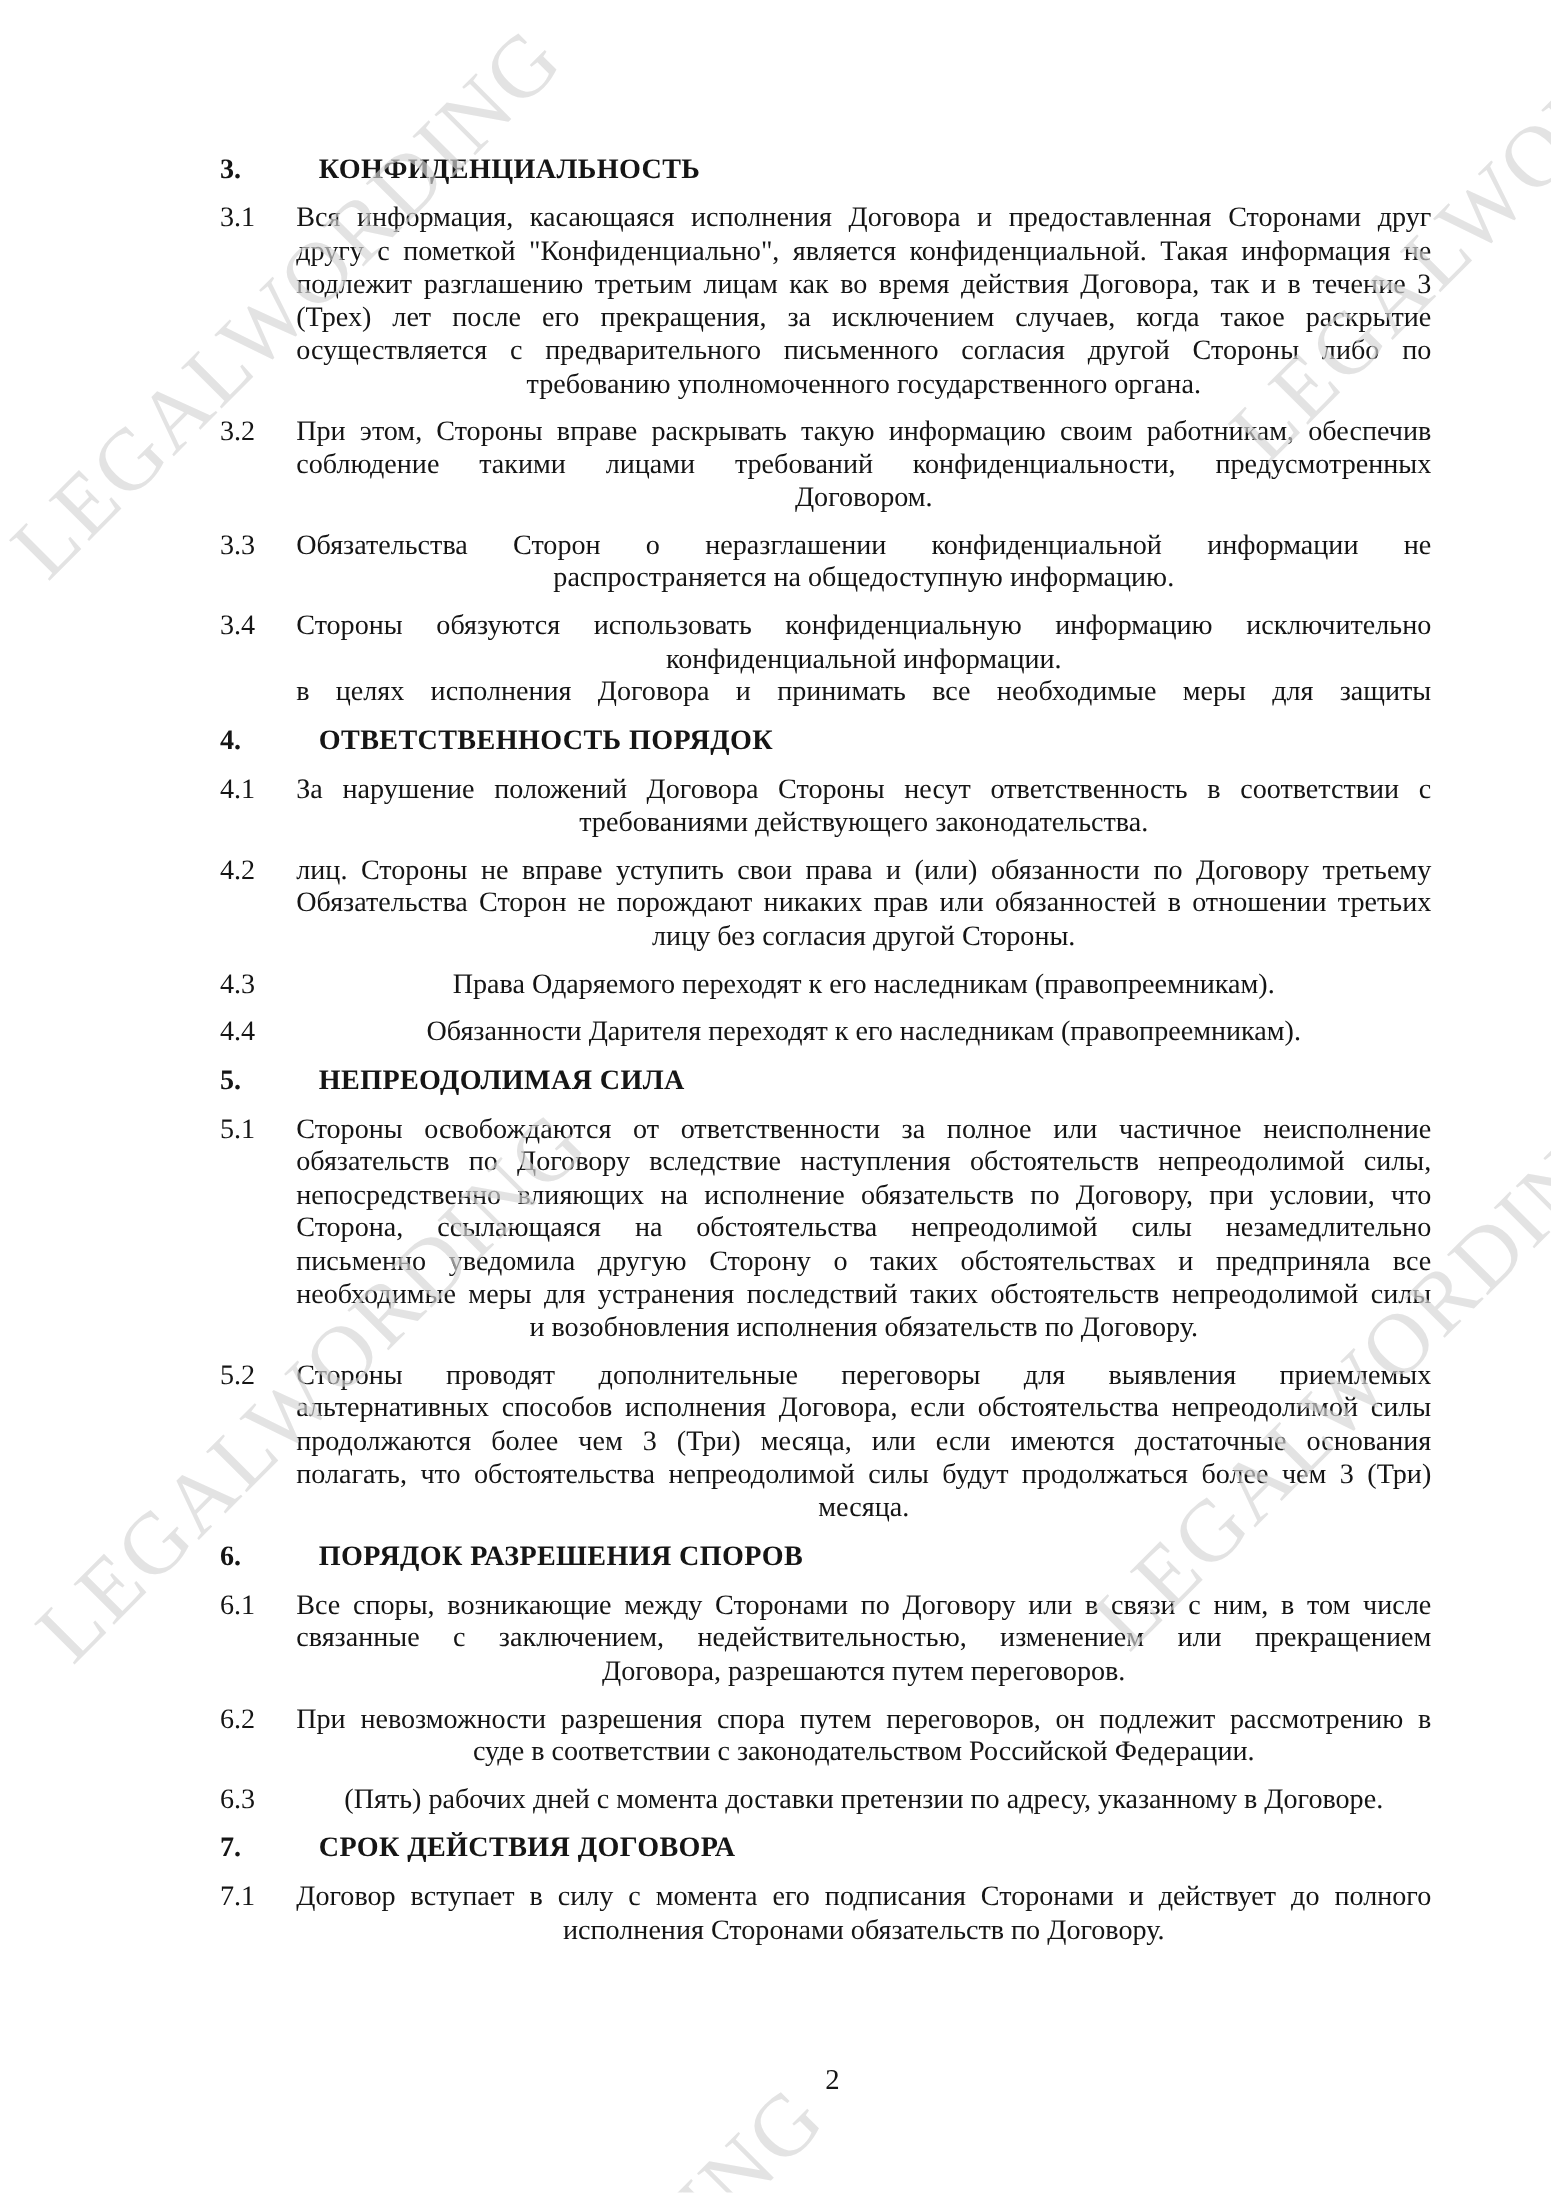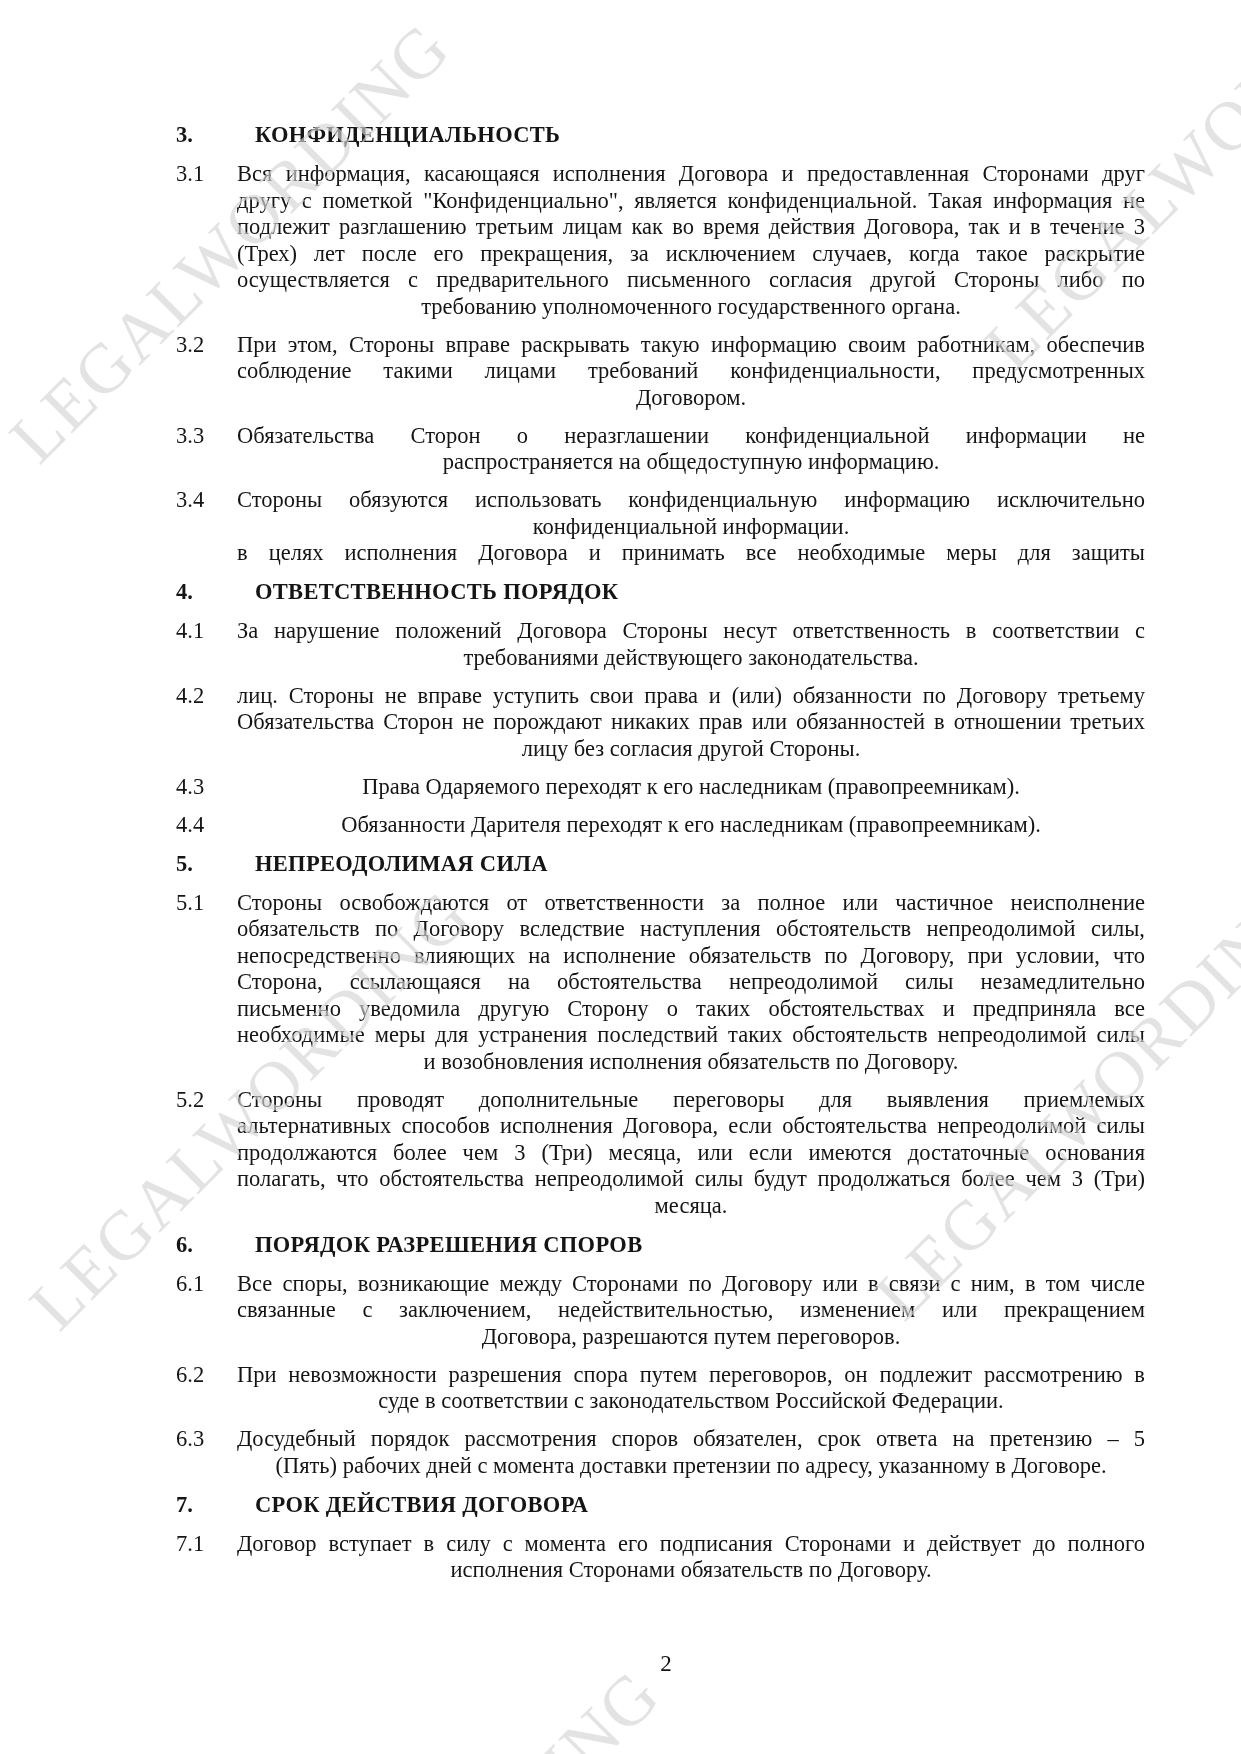--- a/index.html
+++ b/index.html
@@ -196,21 +196,20 @@
       <div class="row clause">
         <span class="num">6.2</span>
         <div class="clause-text">
           <div class="jline">При невозможности разрешения спора путем переговоров, он подлежит рассмотрению в</div>
           <div class="jline last">суде в соответствии с законодательством Российской Федерации.</div>
         </div>
       </div>
       <div class="row clause">
         <span class="num">6.3</span>
         <div class="clause-text">
-          <div class="jline">Досудебный порядок рассмотрения споров обязателен, срок ответа на претензию – 5</div>
           <div class="jline last">(Пять) рабочих дней с момента доставки претензии по адресу, указанному в Договоре.</div>
         </div>
       </div>
       <div class="row heading">
         <span class="num">7.</span>
         <span class="title">СРОК ДЕЙСТВИЯ ДОГОВОРА</span>
       </div>
       <div class="row clause">
         <span class="num">7.1</span>
         <div class="clause-text">

